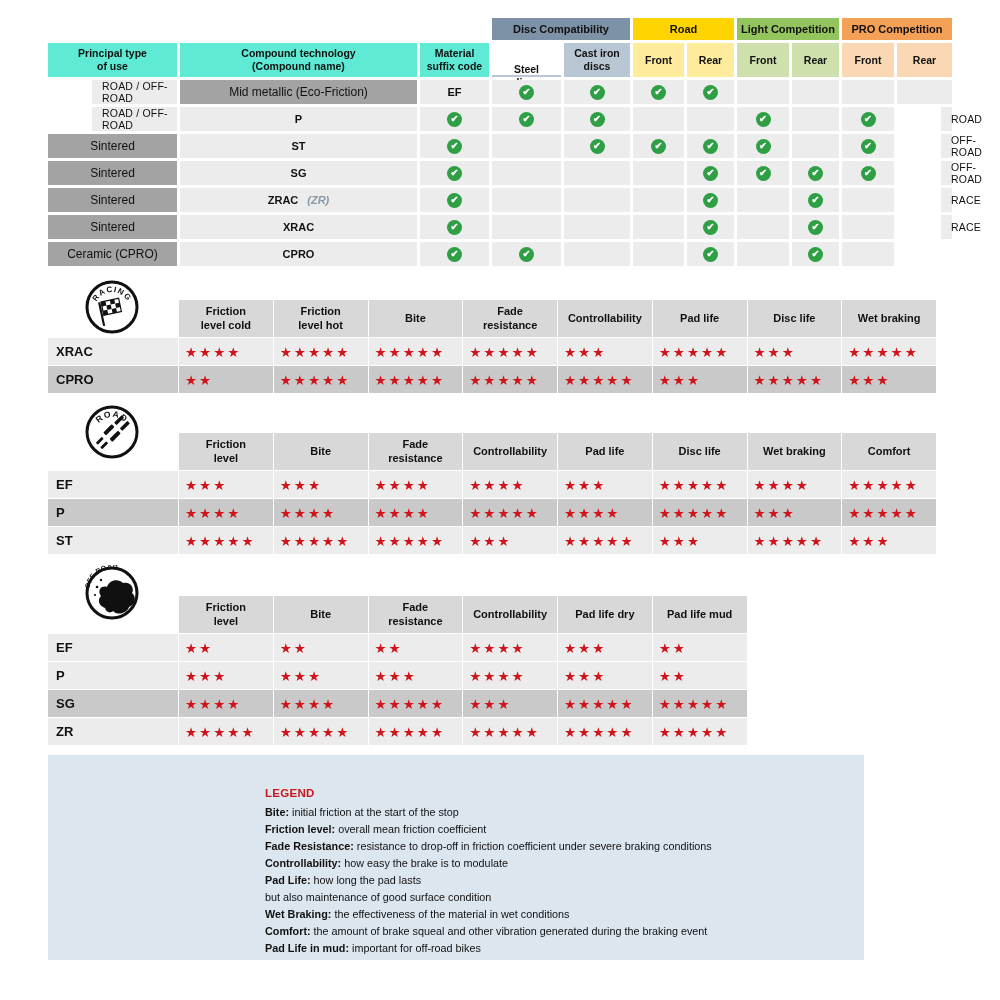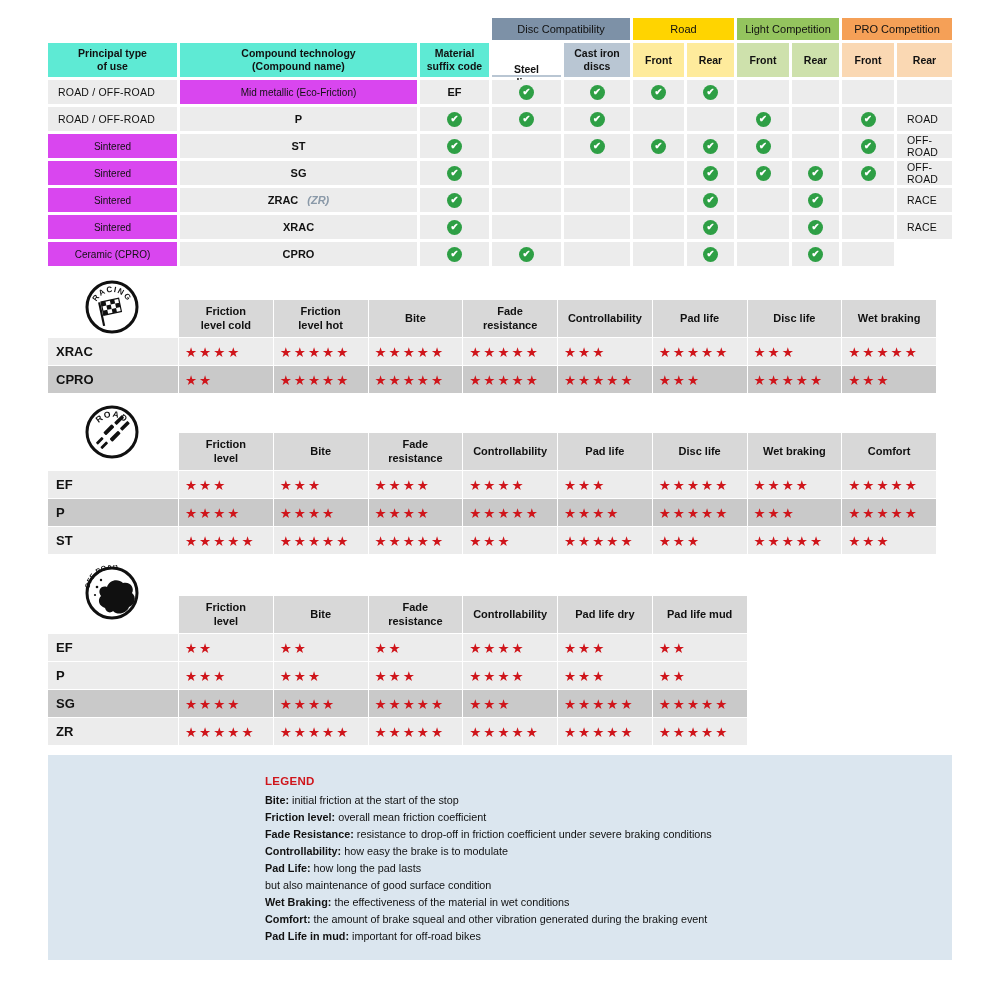--- a/index.html
+++ b/index.html
@@ -12,25 +12,25 @@
 
   
   .compat {
     display:grid;
     grid-template-columns:129px 237px 69px 69px 66px 51px 47px 52px 47px 52px 55px;
     grid-template-rows:22px 34px repeat(7,24px);
     gap:3px; width:904px;
   }
   .cell { display:flex; align-items:center; justify-content:center; text-align:center; }
   .blank { background:transparent; }
-  .group { font-weight:normal; font-size:11px; grid-column:span 2; color:#111; }
+  .group { font-weight:bold; font-size:11px; grid-column:span 2; color:#111; }
   .lhead { background:#5eead4; font-weight:bold; font-size:10.5px; white-space:pre-line; line-height:1.25; }
   .shead { font-weight:bold; font-size:10.5px; white-space:pre-line; line-height:1.2; }
-  .c-use { background:#ececec; font-size:10.5px; justify-content:flex-start; padding-left:10px; text-align:left; letter-spacing:.2px; }
-  .c-compound { background:#d946ef; font-size:10px; }
+  .c-use { background:#ececec; font-size:10.5px; justify-content:flex-start; padding-left:10px; text-align:left; letter-spacing:.2px;margin-left:44px; }
+  .c-compound { background:#a3a3a3; font-size:12px; }
   .c-code { background:#ececec; font-size:11px; font-weight:bold; }
   .c-check { background:#ececec; }
   .code-note { color:#8a99a8; font-weight:bold; margin-left:9px;font-style:italic; }
   .check {
     width:15px; height:15px; border-radius:50%;
     background:var(--green); color:#fff; font-size:9.5px; font-weight:bold;
     display:flex; align-items:center; justify-content:center; line-height:1;
   }
 
   
@@ -51,23 +51,23 @@
   .row-label { font-weight:bold; font-size:13px; display:flex; align-items:center; padding-left:8px; }
   .stars-cell {
     display:flex; align-items:center; padding-left:6px;
     color:var(--red); font-size:13.5px; letter-spacing:2px; white-space:nowrap; overflow:hidden;
   }
   .shade-light { background:#ececec; }
   .shade-dark  { background:#c9c9c9; }
 
   
   .legend {
-    margin-top:10px; width:904px; height:205px;
+    margin-top:10px; width:816px; height:205px;
     background:var(--legend-bg);
-    padding:20px 20px 0 217px;
+    padding:32px 20px 0 217px;
   }
   .legend-title { color:var(--red); font-weight:bold; font-size:11.5px; margin-bottom:5px; letter-spacing:.3px; }
   .legend-line { font-size:10.8px; line-height:17px; color:#111; }
   .legend-line .term { font-weight:bold; }
 </style>
 </head>
 <body>
 
 <div class="page">
 

